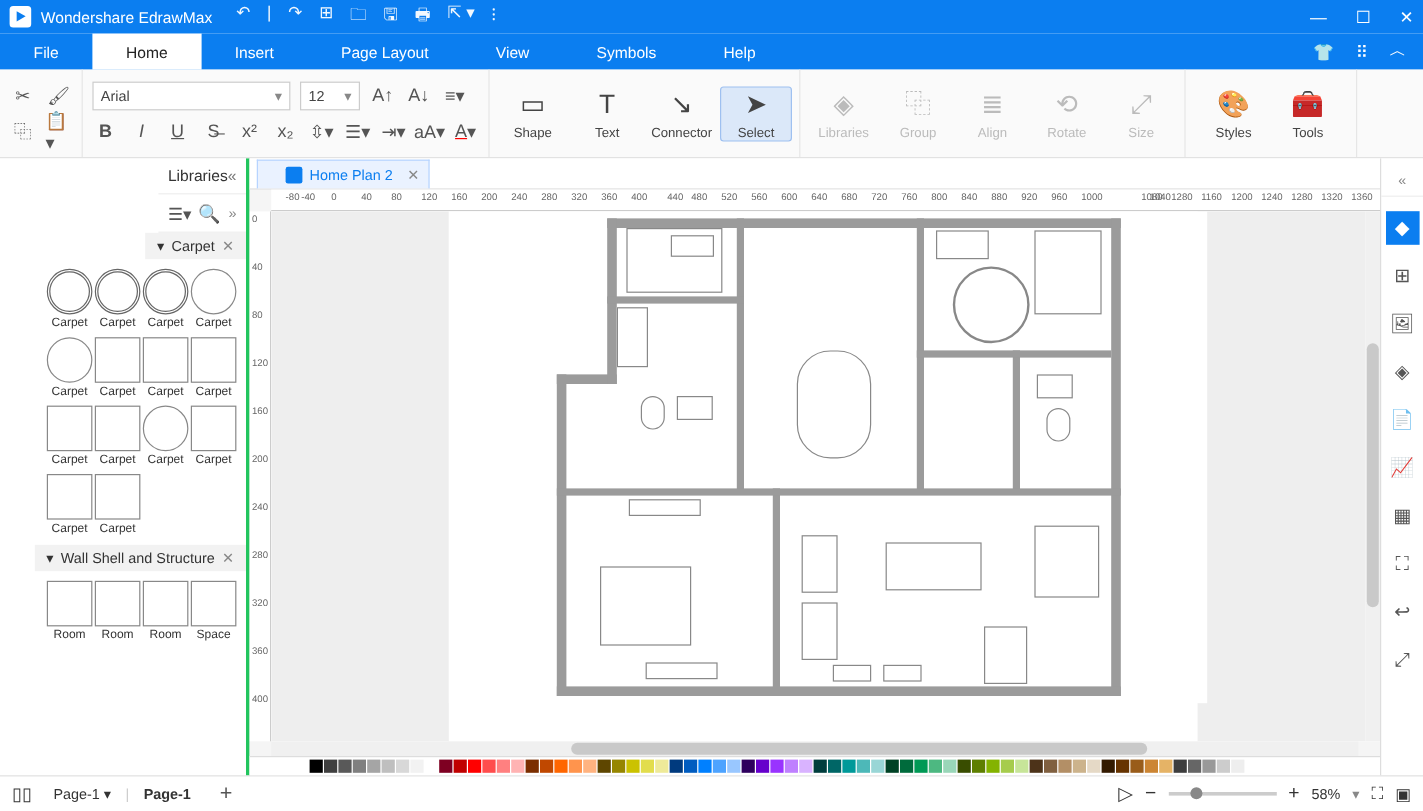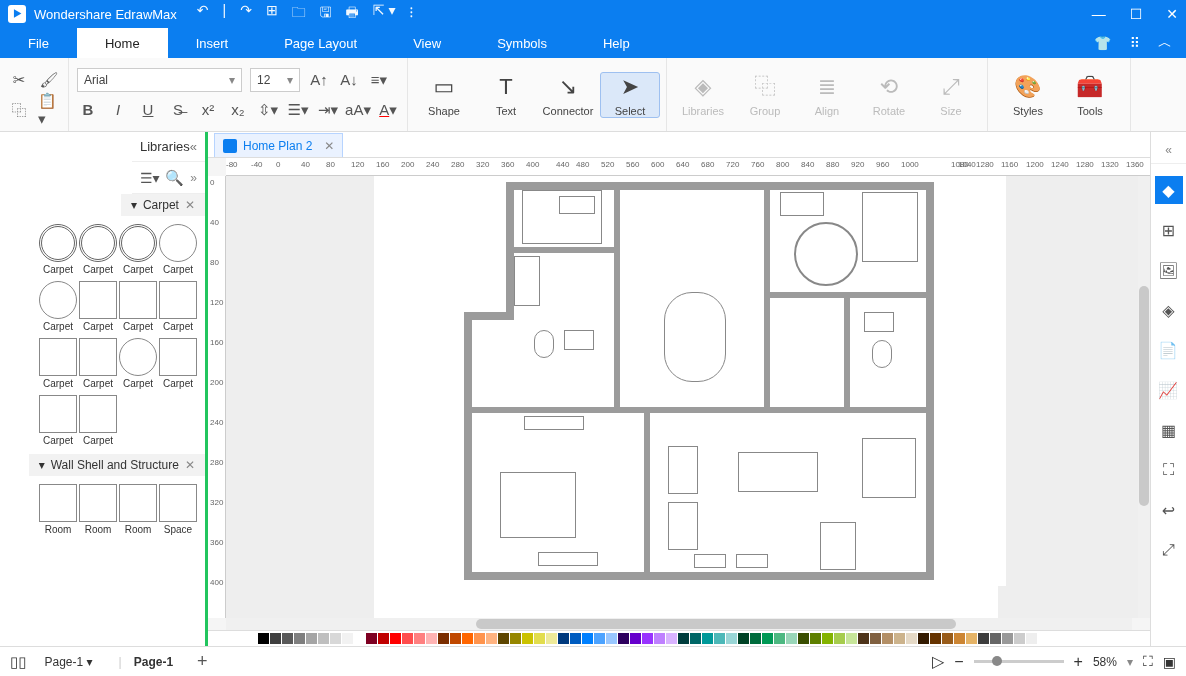--- a/index.html
+++ b/index.html
@@ -44,21 +44,21 @@
 .lib-cat .x { margin-left:auto; color:#888; cursor:pointer; }
 .lib-grid { display:grid; grid-template-columns:repeat(4,1fr); padding:8px; gap:6px 2px; }
 .lib-item { display:flex; flex-direction:column; align-items:center; cursor:pointer; }
 .lib-item .shape { width:38px; height:38px; border:1px solid #888; background:#fff; }
 .lib-item .shape.round { border-radius:50%; }
 .lib-item .shape.roundDbl { border-radius:50%; border:3px double #666; }
 .lib-item .lbl { font-size:10px; color:#333; margin-top:2px; }
 
 .canvas-wrap { flex:1; display:flex; flex-direction:column; background:#f5f5f5; position:relative; }
 .tabstrip { height:26px; background:#fff; border-bottom:1px solid #ddd; display:flex; align-items:flex-end; }
-.doc-tab { height:24px; background:#eaf2ff; border:1px solid #b7d4ff; border-bottom:none; padding:0 30px 0 8px; display:flex; align-items:center; font-size:12px; color:#0b7ef0; margin-left:6px; position:relative; }
+.doc-tab { height:24px; background:#eaf2ff; border:1px solid #b7d4ff; border-bottom:none; padding:0 30px 0 23px; display:flex; align-items:center; font-size:12px; color:#0b7ef0; margin-left:6px; position:relative; }
 .doc-tab .ticon { width:14px; height:14px; background:#0b7ef0; border-radius:2px; margin-right:6px; }
 .doc-tab .close { position:absolute; right:8px; color:#888; cursor:pointer; }
 .ruler-h { height:18px; background:#fff; border-bottom:1px solid #ccc; position:relative; overflow:hidden; margin-left:18px; font-size:8px; color:#666; }
 .ruler-h span { position:absolute; top:2px; }
 .canvas-inner { flex:1; display:flex; overflow:hidden; }
 .ruler-v { width:18px; background:#fff; border-right:1px solid #ccc; position:relative; font-size:8px; color:#666; }
 .ruler-v span { position:absolute; left:2px; transform-origin:left top; }
 .stage { flex:1; position:relative; background:#fff; overflow:hidden; }
 .page { position:absolute; left:148px; top:0; width:632px; height:410px; background:#fff; }
 .floorplan { position:absolute; left:90px; top:6px; width:470px; height:398px; }
@@ -320,21 +320,21 @@
 
   <div class="canvas-wrap">
     <div class="tabstrip">
       <div class="doc-tab">
         <div class="ticon"></div>
         <span>Home Plan 2</span>
         <span class="close">✕</span>
       </div>
     </div>
     <div class="ruler-h" id="ruler-h">
-        <span style="left: 0px;">-80</span>
+        <span style="left: 12px;">-80</span>
         <span style="left: 25px;">-40</span>
         <span style="left: 50px;">0</span>
         <span style="left: 75px;">40</span>
         <span style="left: 100px;">80</span>
         <span style="left: 125px;">120</span>
         <span style="left: 150px;">160</span>
         <span style="left: 175px;">200</span>
         <span style="left: 200px;">240</span>
         <span style="left: 225px;">280</span>
         <span style="left: 250px;">320</span>
@@ -513,21 +513,21 @@
     <div class="rbtn">📈</div>
     <div class="rbtn">▦</div>
     <div class="rbtn">⛶</div>
     <div class="rbtn">↩</div>
     <div class="rbtn">⤢</div>
   </div>
 </div>
 
 <div class="statusbar">
   <span style="font-size:15px;margin-right:18px">▯▯</span>
-  <span style="margin-right:14px"><span>Page-1</span> ▾</span>
+  <span style="margin-right:0"><span>Page-1</span> ▾</span>
   <span style="margin:0 12px;color:#ccc">|</span>
   <b>Page-1</b>
   <span style="margin-left:24px;font-size:18px;color:#555">+</span>
   <div class="right">
     <span style="font-size:16px">▷</span>
     <span style="font-size:16px">−</span>
     <div class="zoom-slider">
         <div class="knob"></div>
       </div>
     <span style="font-size:16px">+</span>

